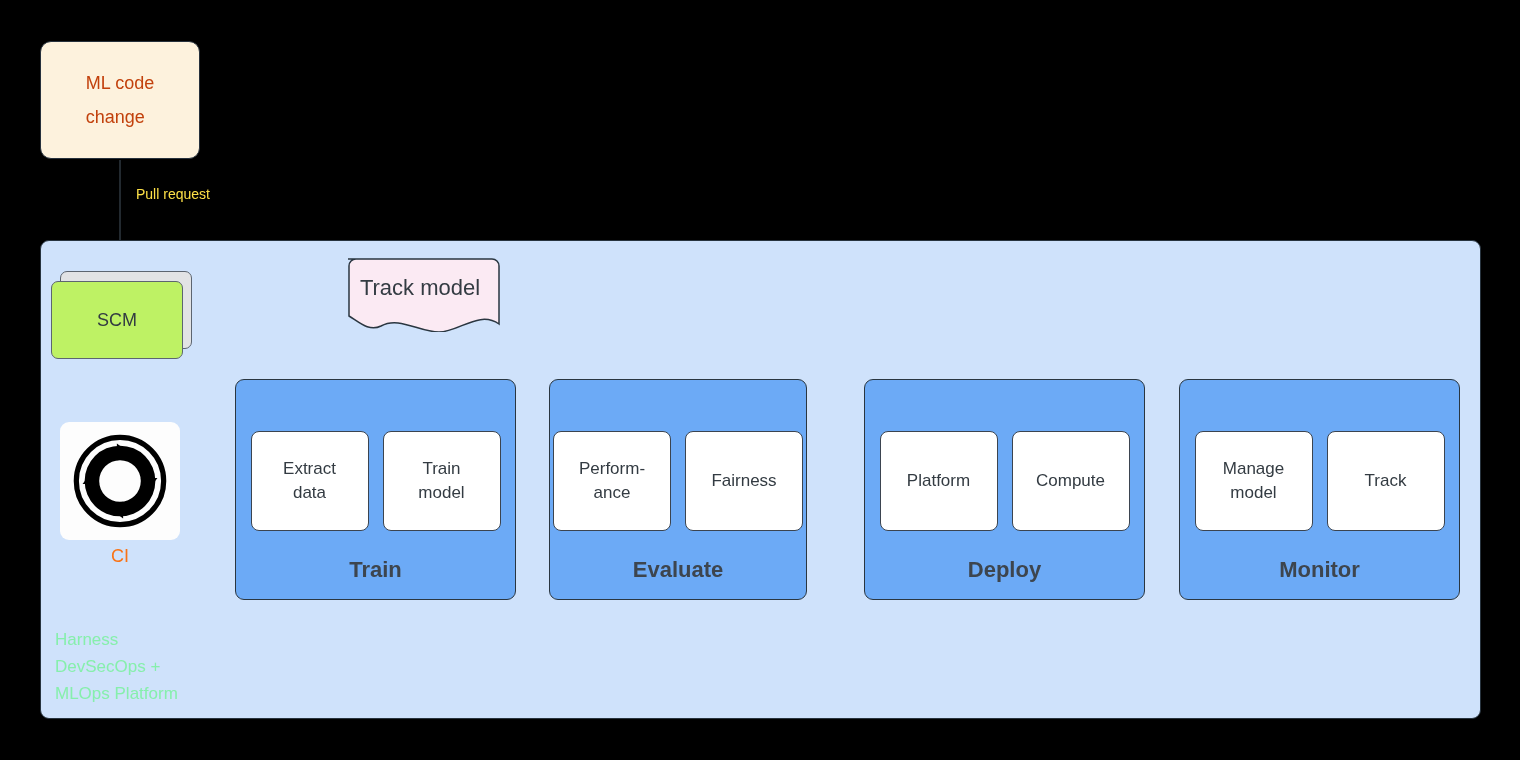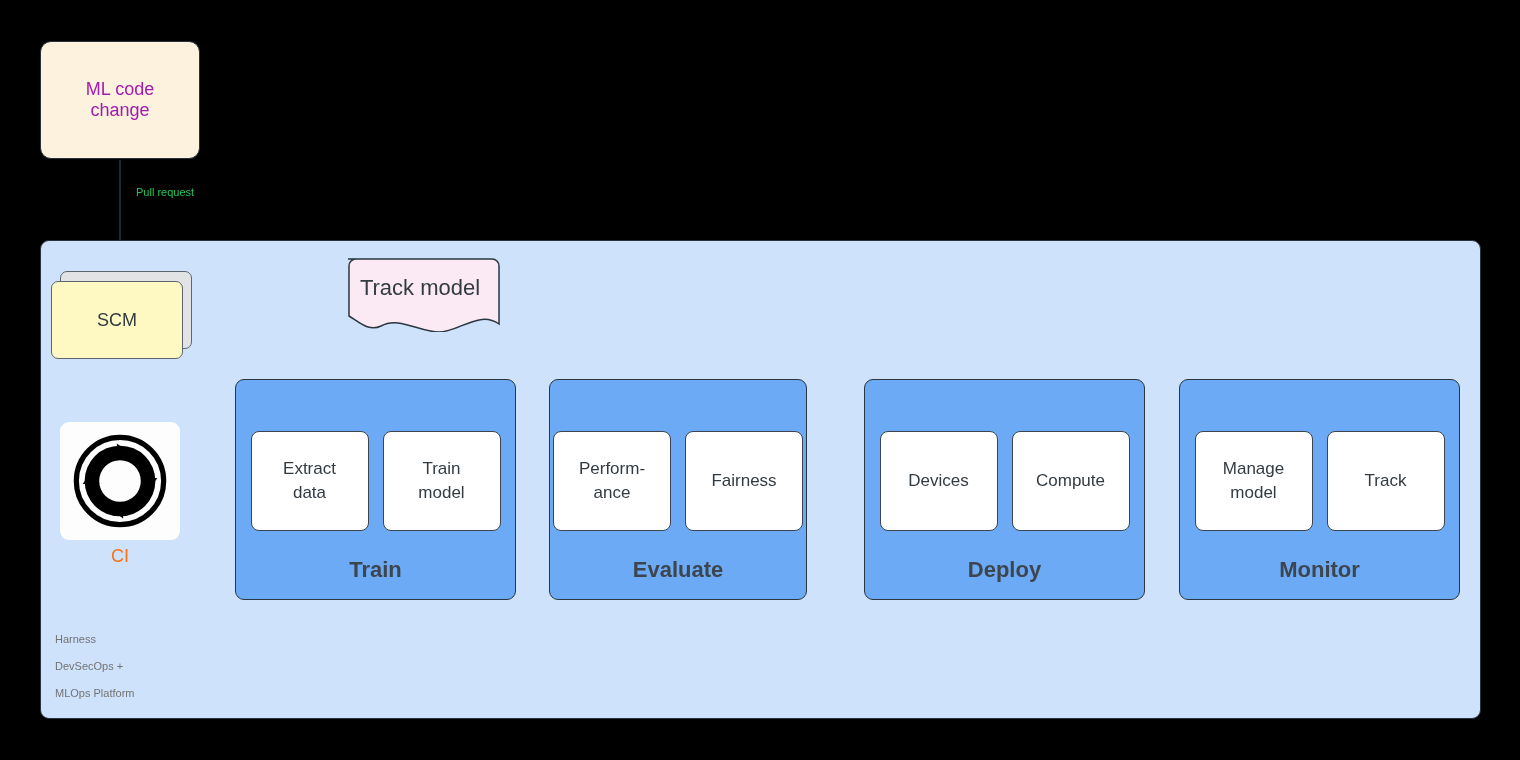--- a/index.html
+++ b/index.html
@@ -24,57 +24,57 @@
     width: 160px; height: 118px;
     background: #fdf2dd;
     border: 1.6px solid #26313c;
     border-radius: 11px;
     display: flex;
     align-items: center;
     justify-content: center;
   }
   .ml-code-label {
     font-size: 18px;
-    line-height: 21px;
-    color: #a21caf;
-    text-align: center;
+    line-height: 34px;
+    color: #c2410c;
+    text-align: left;
     white-space: pre-line;
   }
 
   
   .edge-svg {
     position: absolute;
     left: 0; top: 0;
     width: 1520px; height: 760px;
     pointer-events: none;
     overflow: visible;
   }
   .pull-request-label {
     position: absolute;
     left: 136px; top: 186px;
-    font-size: 11px;
-    color: #22c55e;
+    font-size: 14px;
+    color: #fde047;
     white-space: nowrap;
   }
 
   
   .platform-container {
     position: absolute;
     left: 40px; top: 240px;
     width: 1441px; height: 479px;
     background: #cfe2fb;
     border: 1.6px solid #27333e;
     border-radius: 9px;
   }
   .platform-caption {
     position: absolute;
     left: 55px; top: 626px;
-    font-size: 11px;
+    font-size: 17px;
     line-height: 27px;
-    color: #737373;
+    color: #86efac;
     white-space: pre-line;
   }
 
   
   .scm-wrap {
     position: absolute;
     left: 51px; top: 271px;
     width: 141px; height: 88px;
   }
   .scm-back {
@@ -82,21 +82,21 @@
     left: 9px; top: 0;
     width: 132px; height: 78px;
     background: #e2e3e5;
     border: 1.4px solid #5d6570;
     border-radius: 7px;
   }
   .scm-front {
     position: absolute;
     left: 0; top: 10px;
     width: 132px; height: 78px;
-    background: #fef9c3;
+    background: #bef264;
     border: 1.4px solid #5d6570;
     border-radius: 7px;
     display: flex;
     align-items: center;
     justify-content: center;
   }
   .scm-label {
     font-size: 18px;
     color: #333b42;
   }
@@ -282,21 +282,21 @@
     <div class="stage-cards">
       <div class="stage-card">Perform-
 ance</div>
       <div class="stage-card">Fairness</div>
     </div>
     <div class="stage-title">Evaluate</div>
   </div>
 
   <div class="stage stage-s3">
     <div class="stage-cards">
-      <div class="stage-card">Devices</div>
+      <div class="stage-card">Platform</div>
       <div class="stage-card">Compute</div>
     </div>
     <div class="stage-title">Deploy</div>
   </div>
 
   <div class="stage stage-s4">
     <div class="stage-cards">
       <div class="stage-card">Manage
 model</div>
       <div class="stage-card">Track</div>

